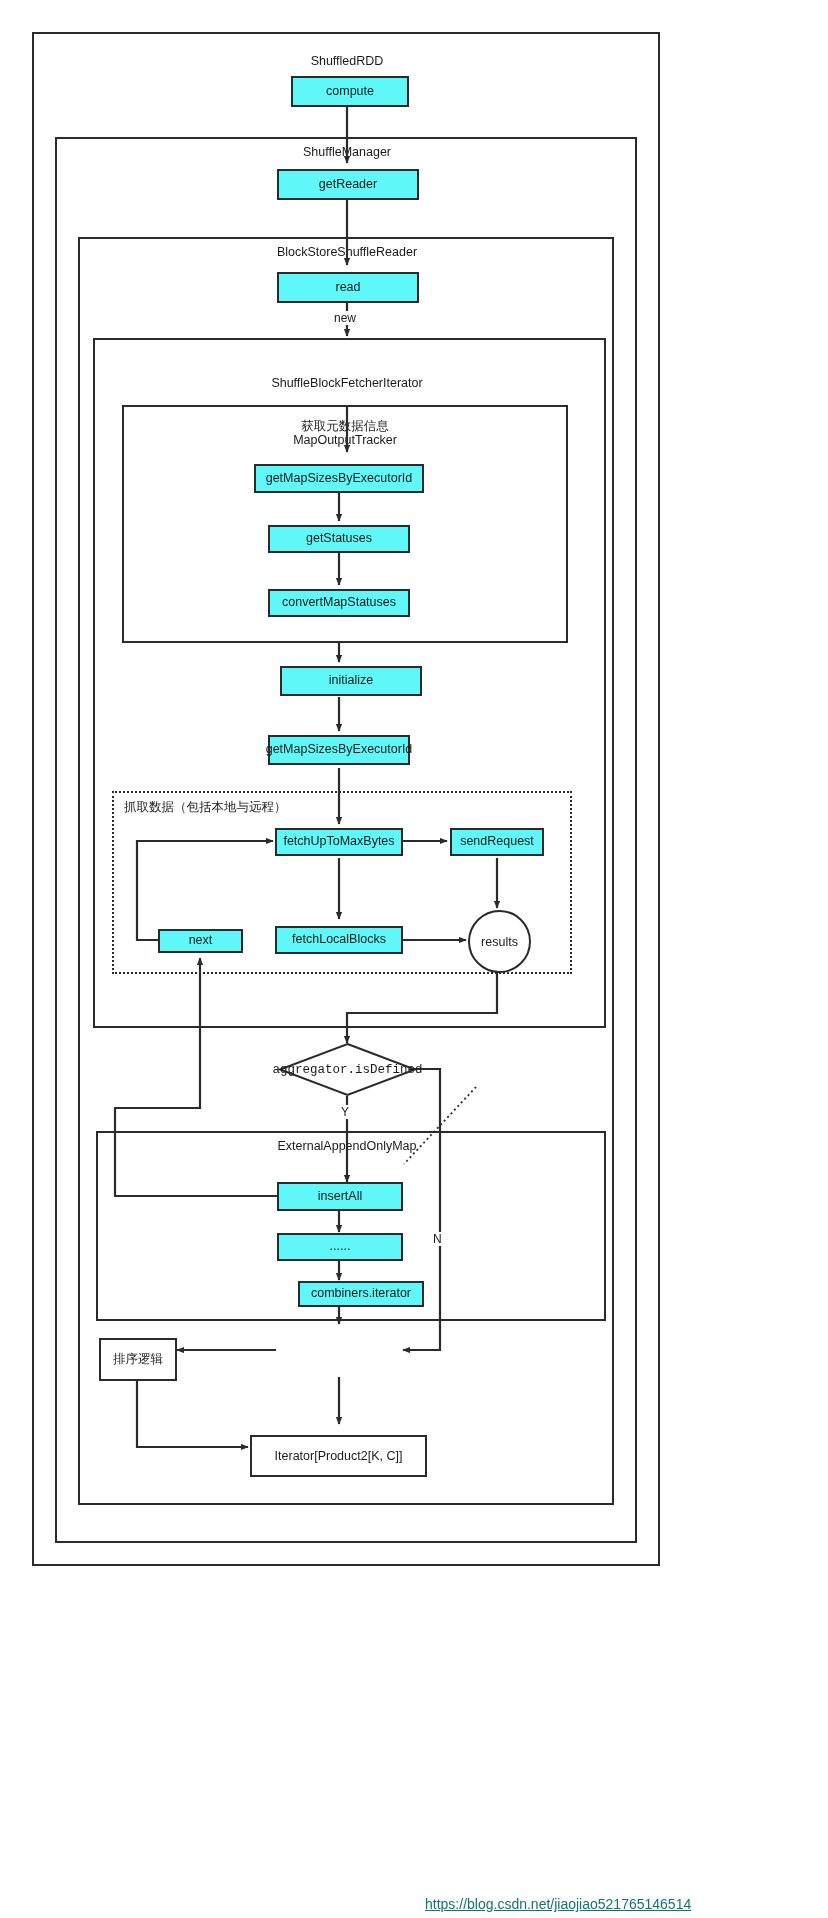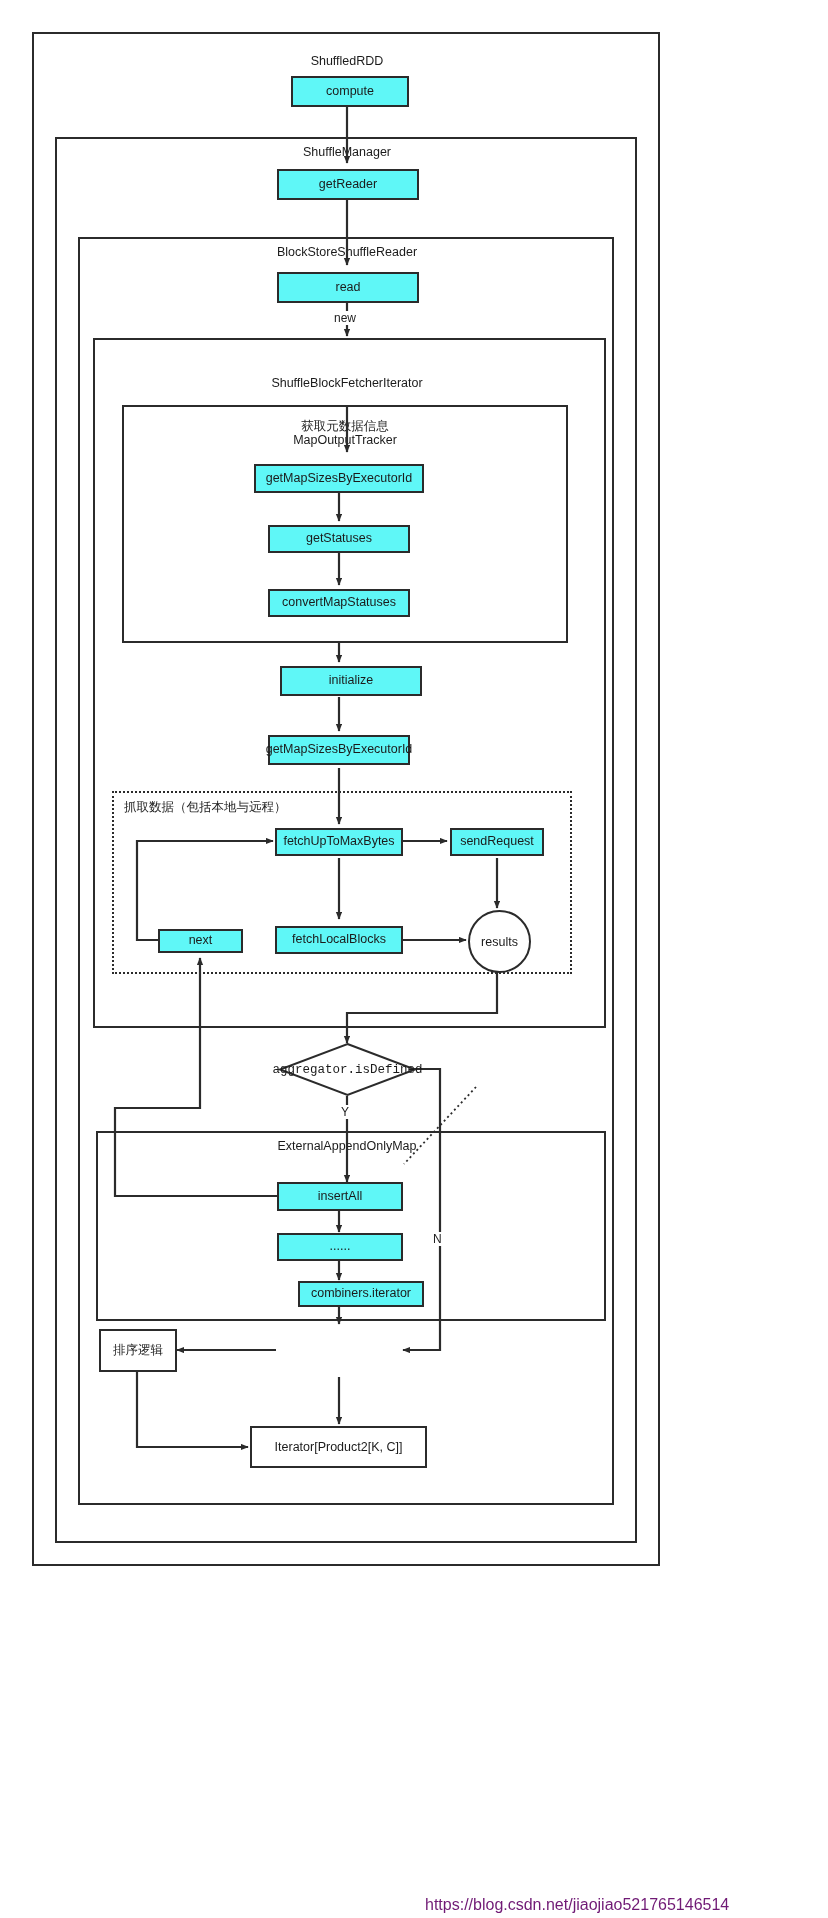--- a/index.html
+++ b/index.html
@@ -10,42 +10,42 @@
   .frame{position:absolute;border:2px solid #2b2b2b;background:transparent;box-sizing:border-box;}
   .frame-title{position:absolute;font-size:12.5px;color:#1b1b1b;text-align:center;white-space:pre;line-height:14px;}
   .dotted{position:absolute;border:2px dotted #2b2b2b;box-sizing:border-box;background:transparent;}
   .dotted-title{position:absolute;font-size:12.5px;color:#1b1b1b;white-space:pre;}
 
   
   .box{position:absolute;background:#5ff7f7;border:2px solid #2b2b2b;box-sizing:border-box;
        display:flex;align-items:center;justify-content:center;font-size:12.5px;color:#1b1b1b;
        text-align:center;line-height:1.1;}
   .plainbox{position:absolute;background:#ffffff;border:2px solid #2b2b2b;box-sizing:border-box;
-       display:flex;align-items:center;justify-content:center;font-size:12.5px;color:#1b1b1b;text-align:center;}
+       display:flex;align-items:center;justify-content:center;font-size:12.5px;color:#1b1b1b;text-align:center;margin-top:9px;}
 
   
   .diamond{position:absolute;}
   .diamond svg{display:block;overflow:visible;}
   .diamond .dlabel{position:absolute;left:0;top:0;width:100%;height:100%;display:flex;
        align-items:center;justify-content:center;font-size:12.5px;color:#1b1b1b;}
 
   
   .circle{position:absolute;border:2px solid #2b2b2b;border-radius:50%;background:#ffffff;
        display:flex;align-items:center;justify-content:center;font-size:12.5px;color:#1b1b1b;}
 
   
   .callout{position:absolute;}
   .callout .ctext{position:absolute;left:0;top:0;width:100%;text-align:center;font-size:11.5px;
        color:#1b1b1b;line-height:13px;white-space:pre;}
 
   
   #edges{position:absolute;left:0;top:0;width:828px;height:1918px;pointer-events:none;}
   .elabel{position:absolute;font-size:12px;color:#1b1b1b;background:#fff;padding:0 1px;}
 
-  .watermark{position:absolute;font-size:16px;color:#701a75;white-space:nowrap;}
+  .watermark{position:absolute;font-size:14px;color:#0f766e;white-space:nowrap;text-decoration:underline;}
 </style>
 </head>
 <body>
 
 <div id="canvas">
 
   <div class="frame" style="left:32px;top:32px;width:628px;height:1534px;"></div>
 
   <div class="frame-title" style="left:247px;top:54px;width:200px;">ShuffledRDD</div>
 

